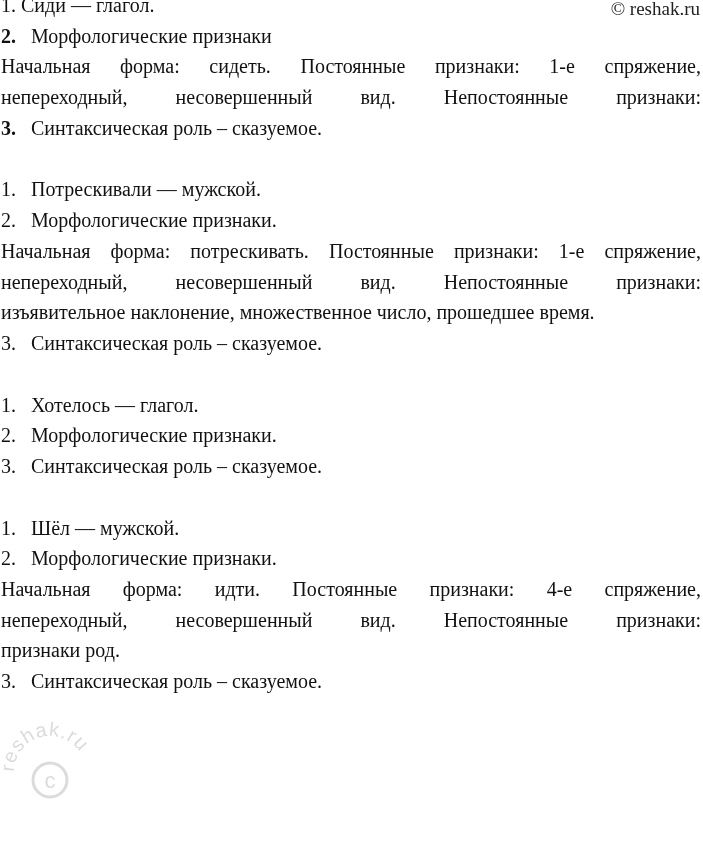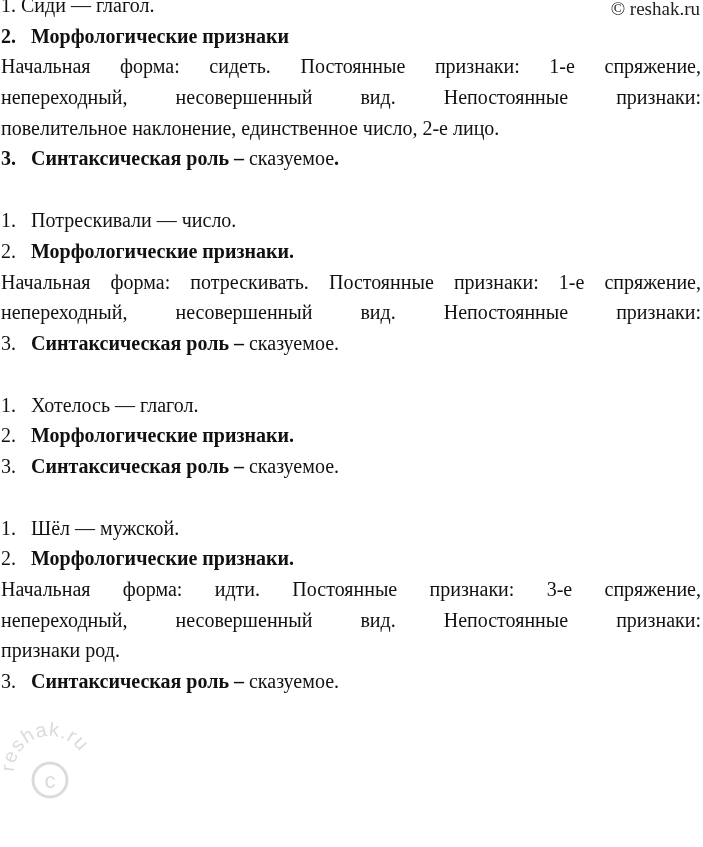--- a/index.html
+++ b/index.html
@@ -30,21 +30,21 @@
   .justify {
     text-align: justify;
     text-align-last: justify;
     white-space: normal;
   }
   .blank { height: 31px; }
   .num { display: inline-block; }
   .num.wide { width: 30px; }
   .num.tight { width: auto; margin-right: 5px; }
   .num.bold-tight { width: 30px; font-weight: bold; }
-  b { font-weight: bold; }
+  b { font-weight: normal; }
   .copyright {
     position: absolute;
     right: 3px;
     top: -4px;
     font-size: 19px;
     line-height: 26px;
     color: #222;
   }
   .watermark {
     position: absolute;
@@ -65,37 +65,37 @@
 
   <section>
     <div class="line">
       <span class="num tight">1.</span><span>Сиди — глагол.</span>
     </div>
     <div class="line">
       <span class="num bold-tight">2.</span><b>Морфологические признаки</b>
     </div>
     <div class="line justify">Начальная форма: сидеть. Постоянные признаки: 1-е спряжение,</div>
     <div class="line justify">непереходный, несовершенный вид. Непостоянные признаки:</div>
-    <div class="line">повелительное наклонение, единственное число, 2-е лицо.</div>
     <div class="line">
       <span class="num bold-tight">3.</span><b>Синтаксическая роль –</b> <span>сказуемое</span><b>.</b>
     </div>
   </section>
 
   <div class="blank"></div>
 
   <section>
     <div class="line">
-      <span class="num wide">1.</span><span>Потрескивали — число.</span>
+      <span class="num wide">1.</span><span>Потрескивали — мужской.</span>
     </div>
     <div class="line">
       <span class="num wide">2.</span><b>Морфологические признаки.</b>
     </div>
     <div class="line justify">Начальная форма: потрескивать. Постоянные признаки: 1-е спряжение,</div>
     <div class="line justify">непереходный, несовершенный вид. Непостоянные признаки:</div>
+    <div class="line">изъявительное наклонение, множественное число, прошедшее время.</div>
     <div class="line">
       <span class="num wide">3.</span><b>Синтаксическая роль –</b> <span>сказуемое.</span>
     </div>
   </section>
 
   <div class="blank"></div>
 
   <section>
     <div class="line">
       <span class="num wide">1.</span><span>Хотелось — глагол.</span>
@@ -110,21 +110,21 @@
 
   <div class="blank"></div>
 
   <section>
     <div class="line">
       <span class="num wide">1.</span><span>Шёл — мужской.</span>
     </div>
     <div class="line">
       <span class="num wide">2.</span><b>Морфологические признаки.</b>
     </div>
-    <div class="line justify">Начальная форма: идти. Постоянные признаки: 3-е спряжение,</div>
+    <div class="line justify">Начальная форма: идти. Постоянные признаки: 4-е спряжение,</div>
     <div class="line justify">непереходный, несовершенный вид. Непостоянные признаки:</div>
     <div class="line">признаки род.</div>
     <div class="line">
       <span class="num wide">3.</span><b>Синтаксическая роль –</b> <span>сказуемое.</span>
     </div>
   </section>
 </div>
 
 <svg class="watermark" viewBox="0 0 92 92">
   <defs>

